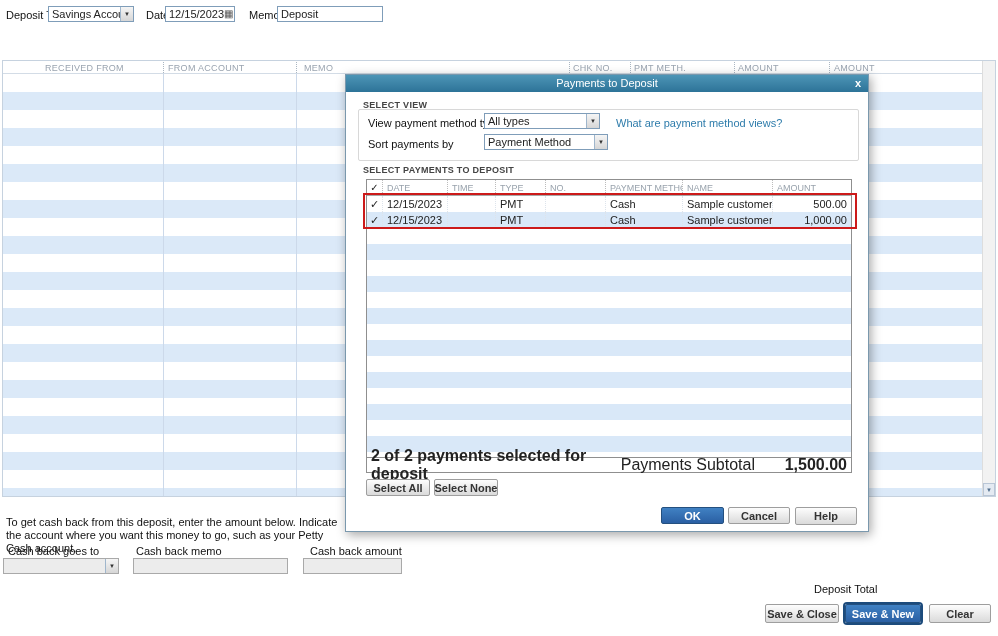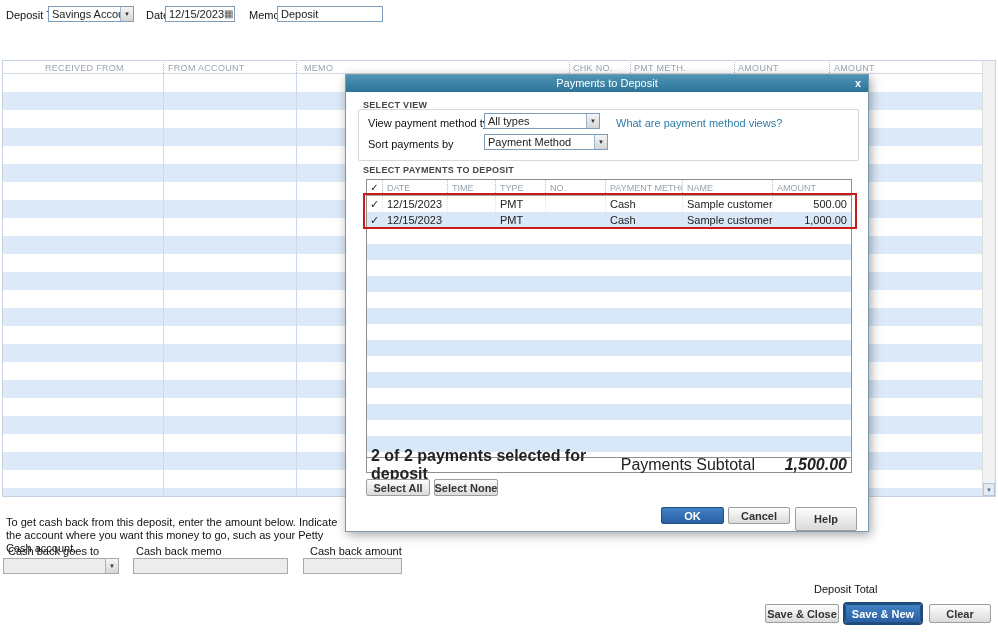--- a/index.html
+++ b/index.html
@@ -49,21 +49,21 @@
   .dhead .hc:first-child { border-left:none; justify-content:center; padding-left:0; color:#222; font-size:10px; }
   .dbody { position:absolute; left:0; top:16px; right:0; bottom:15px; overflow:hidden; }
   .dbody > div:nth-child(even) { background:#d9e8f8; }
   .dc { padding-left:4px; border-left:1px dotted #dde4ec; display:flex; align-items:center; overflow:hidden; white-space:nowrap; }
   .dc:first-child { border-left:none; justify-content:center; padding-left:0; }
   .dc.amt { justify-content:flex-end; padding-right:4px; }
   .dremp { height:16px; }
   .dfoot { position:absolute; left:0; right:0; bottom:0; height:15px; border-top:1px solid #8f8f8f; background:#fff; display:flex; align-items:center; font-size:16px; }
   .dfoot .sel-count { font-weight:bold; padding-left:4px; flex:1; }
   .dfoot .sub-label { padding-right:10px; }
-  .dfoot .sub-amt { font-weight:bold; width:86px; text-align:right; padding-right:4px;font-style:italic; }
+  .dfoot .sub-amt { font-weight:bold; width:86px; text-align:right; padding-right:4px; }
 
   .annot { position:absolute; left:17px; top:118px; width:494px; height:36px; border:2px solid #cc1a1a; z-index:5; pointer-events:none; }
 
   .cal-icon { margin-left:auto; font-size:10px; color:#555; line-height:10px; }
 </style>
 </head>
 <body>
 
 <div class="screen">
 
@@ -228,16 +228,16 @@
       </div>
     </div>
 
     <div class="annot"></div>
 
     <div class="btn" style="left:20px;top:404px;width:64px;height:17px;">Select All</div>
     <div class="btn" style="left:88px;top:404px;width:64px;height:17px;">Select None</div>
 
     <div class="btn btn-blue" style="left:315px;top:432px;width:63px;height:17px;">OK</div>
     <div class="btn" style="left:382px;top:432px;width:62px;height:17px;">Cancel</div>
-    <div class="btn" style="left:449px;top:432px;width:62px;height:24px;">Help</div>
+    <div class="btn" style="left:449px;top:432px;width:62px;height:18px;">Help</div>
   </div>
 
 </div>
 
 </body></html>

